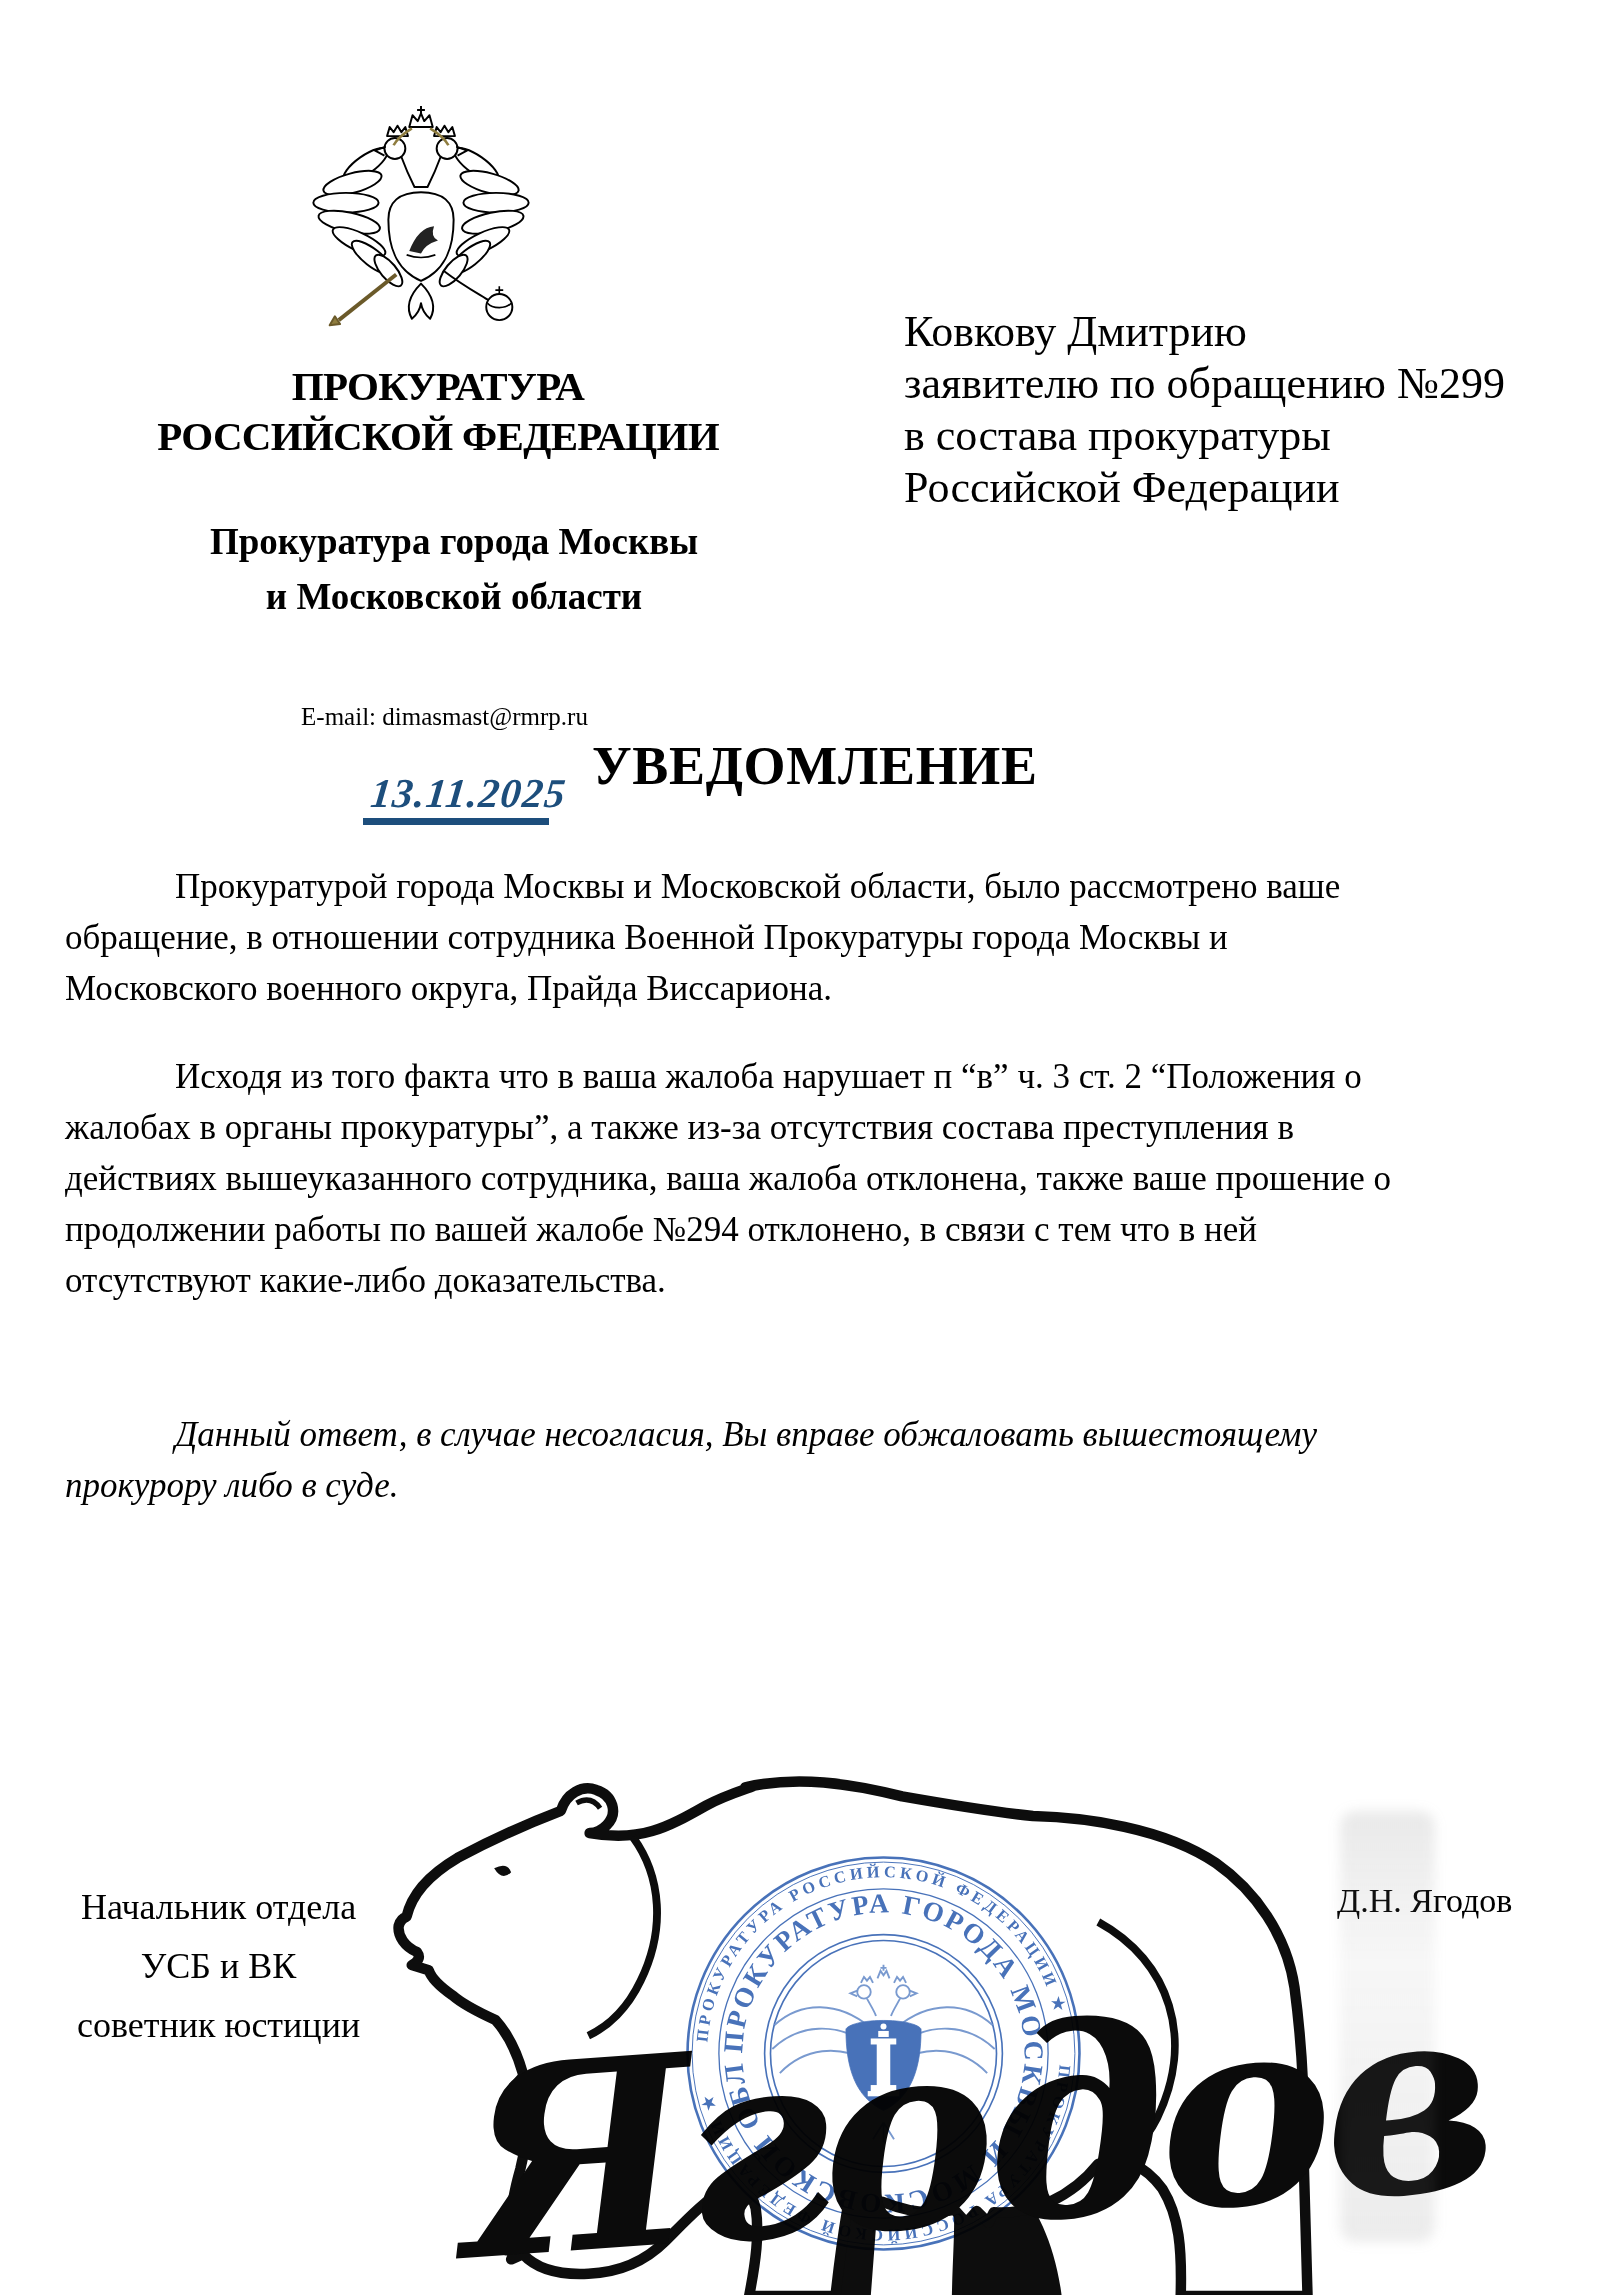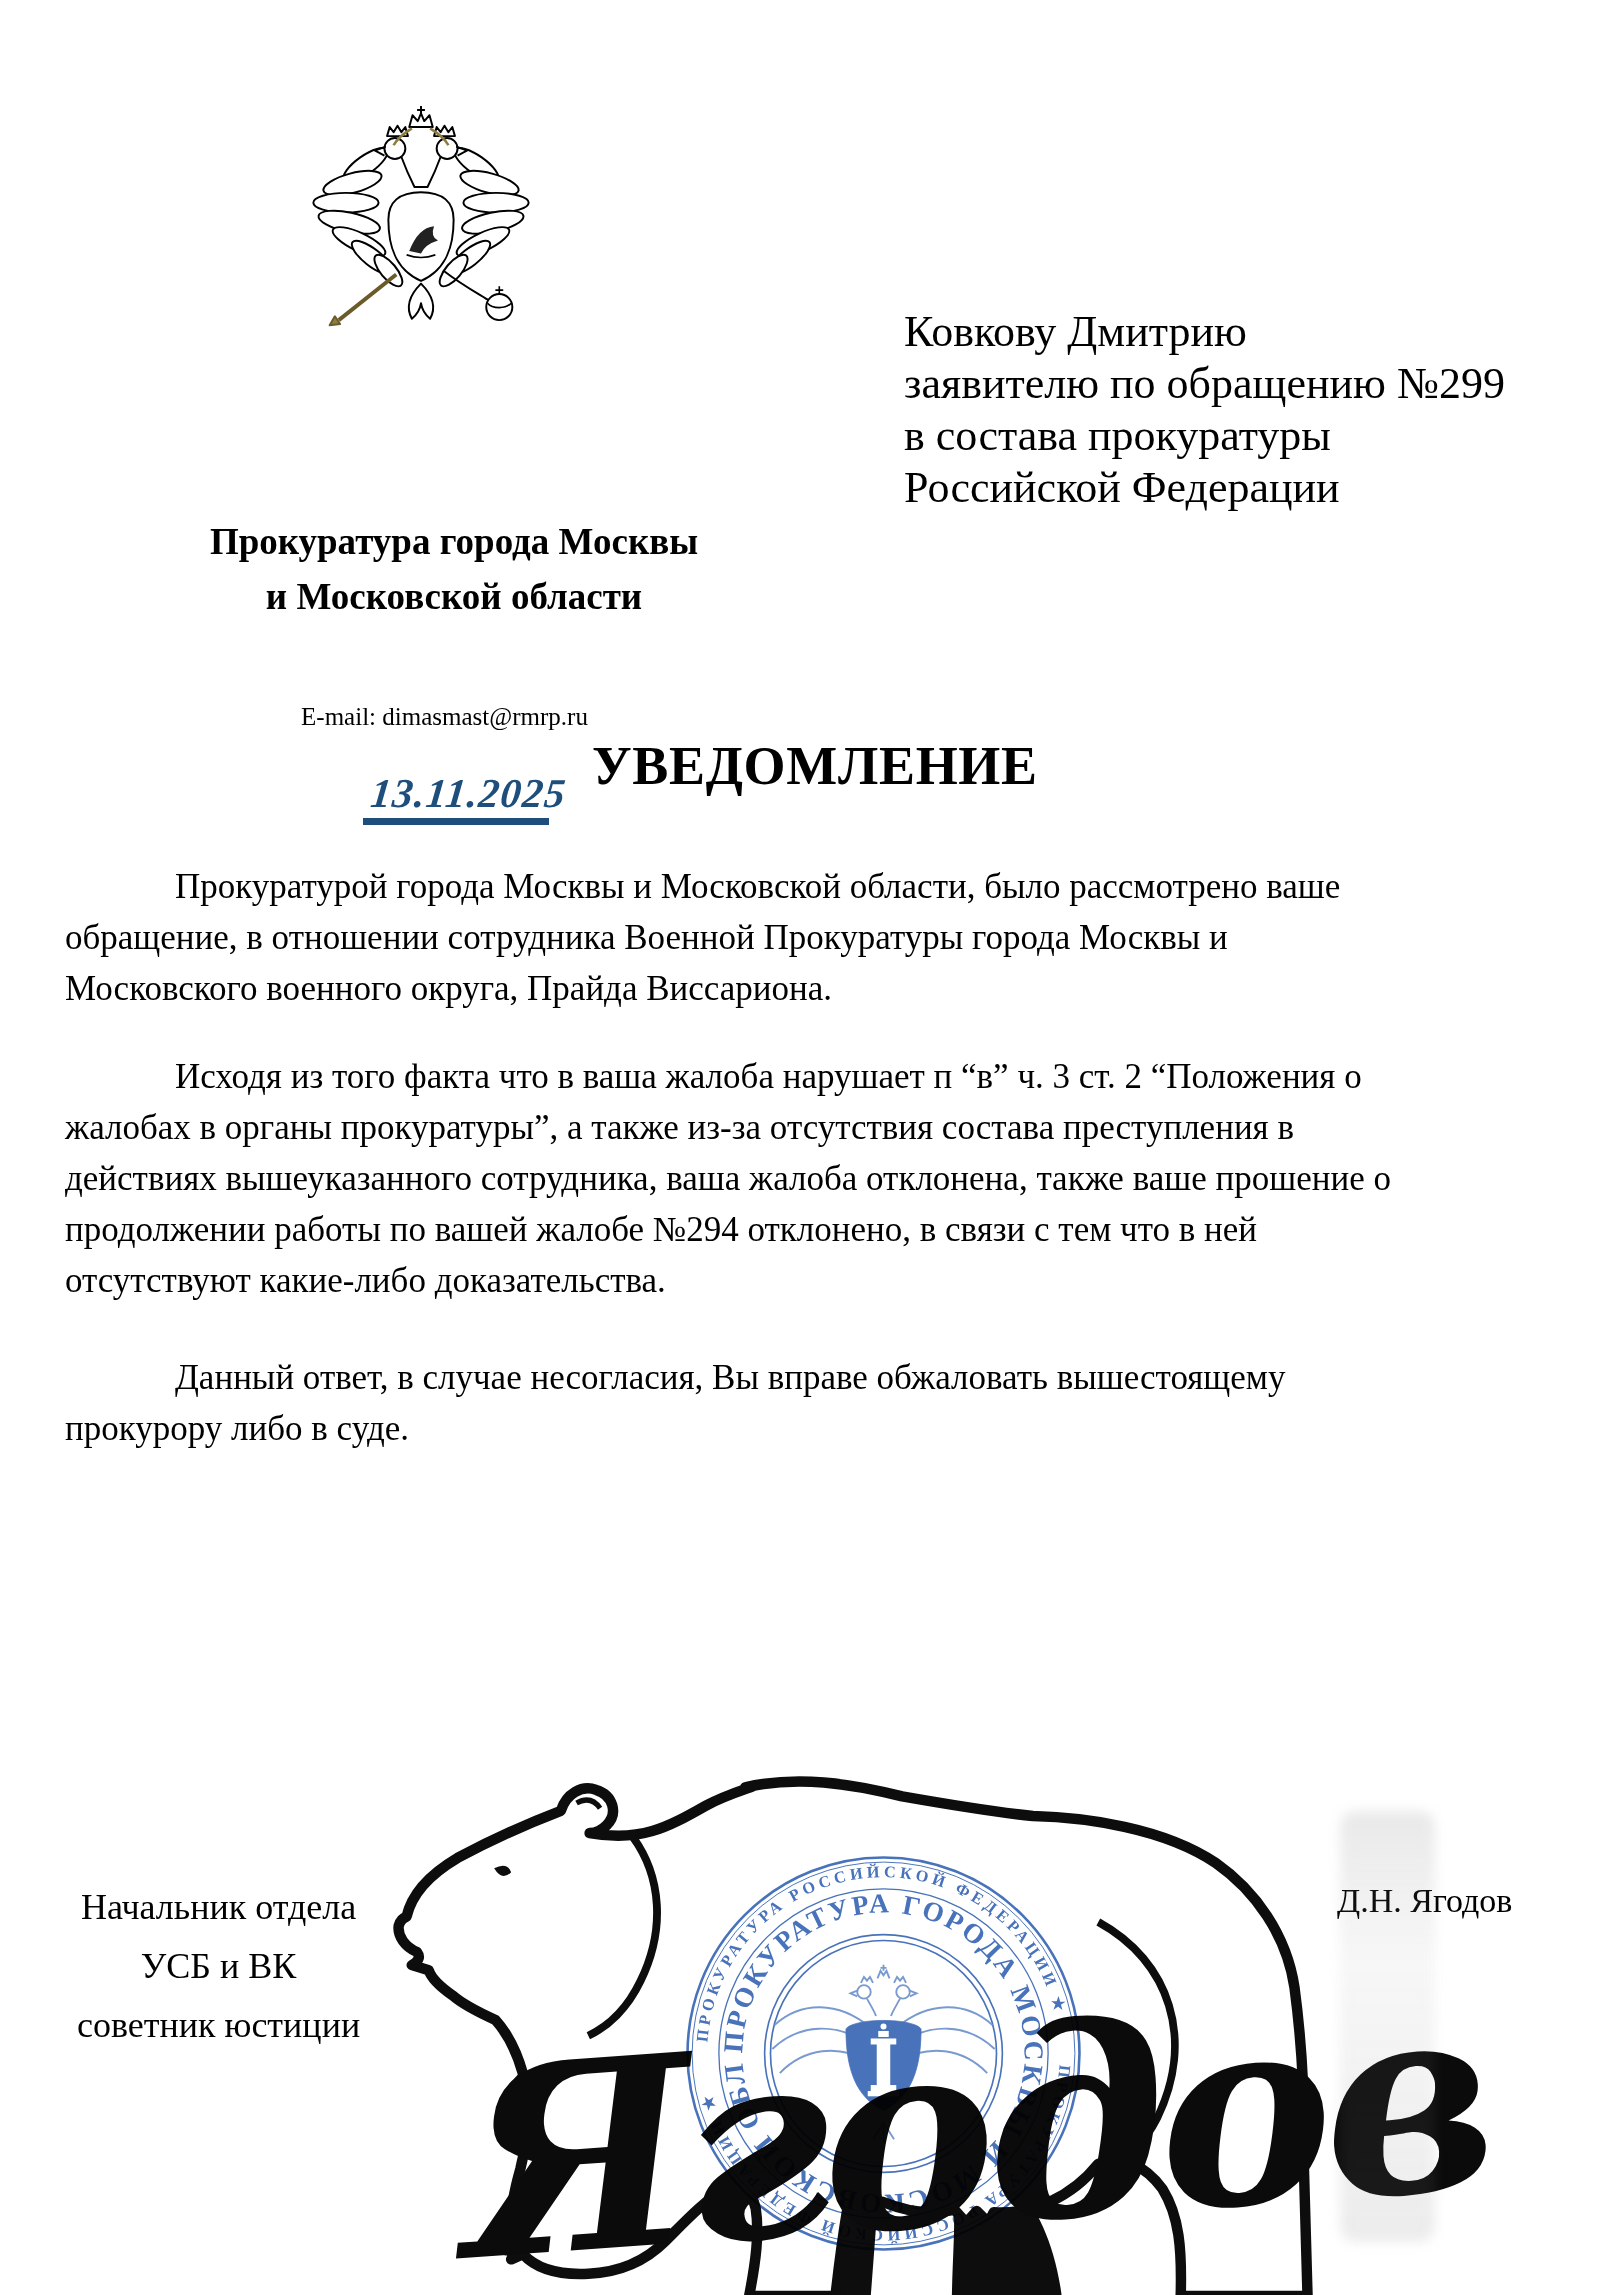--- a/index.html
+++ b/index.html
@@ -24,21 +24,21 @@
   .recipient{left:904px;top:306px;font-size:44px;line-height:52px;}
   
   .doc-title{left:592px;top:735px;font-size:54px;font-weight:bold;letter-spacing:0.7px;}
   .doc-date{left:371px;top:769px;font-size:41px;font-weight:700;font-style:italic;
     transform:skewX(-6deg);letter-spacing:1.3px;}
   .date-underline{left:363px;top:818px;width:186px;height:7.2px;}
   
   .body-text{left:65px;top:861px;width:1516px;font-size:35px;line-height:51px;}
   .body-text p{margin:0;white-space:pre-line;text-indent:110px;}
   .body-text p.p2{margin-top:37px;}
-  .body-text p.p3{margin-top:46px;}
+  .body-text p.p3{margin-top:103px;font-style:italic;}
   
   .sig-left{left:77px;top:1878px;font-size:36px;line-height:59px;text-align:center;}
   .sig-name{left:1337px;top:1882px;font-size:34px;}
   .gray-band{left:1340px;top:1811px;width:95px;height:431px;
     background:linear-gradient(180deg,rgba(120,120,120,.16),rgba(150,150,150,.08) 35%,rgba(120,120,120,.14));
     filter:blur(5.9px);border-radius:15.7px;}
   .stamp-svg{mix-blend-mode:multiply;opacity:.93;}
 </style>
 </head>
 <body>
@@ -89,20 +89,24 @@
 
       <path d="M 152 298 L 64 368" stroke="#6b5a2a" stroke-width="6" fill="none"></path>
       <path d="M 58 362 l -8 14 l 16 -2 Z" fill="#8f7d3f" stroke="#6b5a2a"></path>
 
       <path d="M 224 292 C 258 318 286 332 294 338" fill="none"></path>
       <circle cx="310" cy="348" r="20"></circle>
       <path d="M 310 328 v -12 M 304 322 h 12 M 292 342 a 20 12 0 0 0 36 0" fill="none" stroke-width="2.5"></path>
     </g>
   </svg>
 
+  <div class="abs org-block">
+    <div>ПРОКУРАТУРА</div>
+    <div>РОССИЙСКОЙ ФЕДЕРАЦИИ</div>
+  </div>
   <div class="abs dept-block">
     <div>Прокуратура города Москвы</div>
     <div>и Московской области</div>
   </div>
   <div class="abs email">E-mail: dimasmast@rmrp.ru</div>
 
   <div class="abs recipient">
     <div>Ковкову Дмитрию</div>
     <div>заявителю по обращению №299</div>
     <div>в состава прокуратуры</div>

